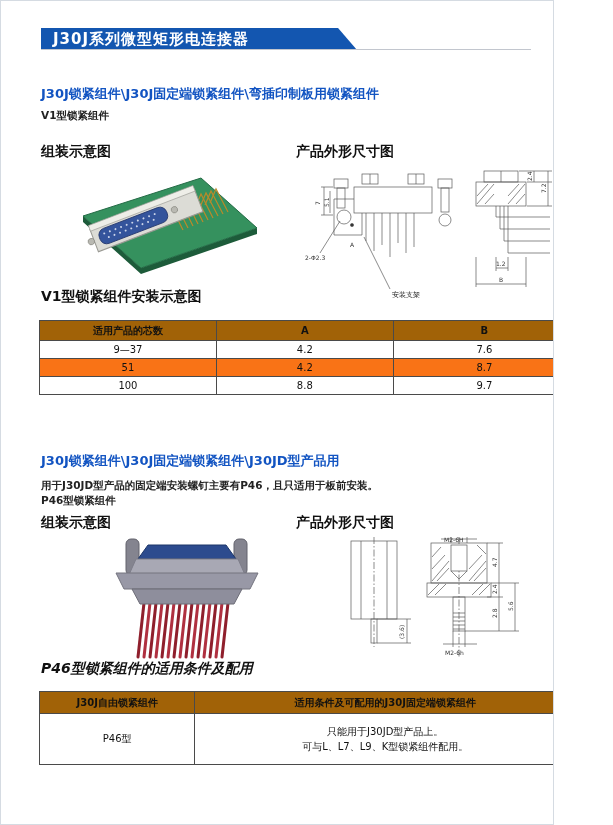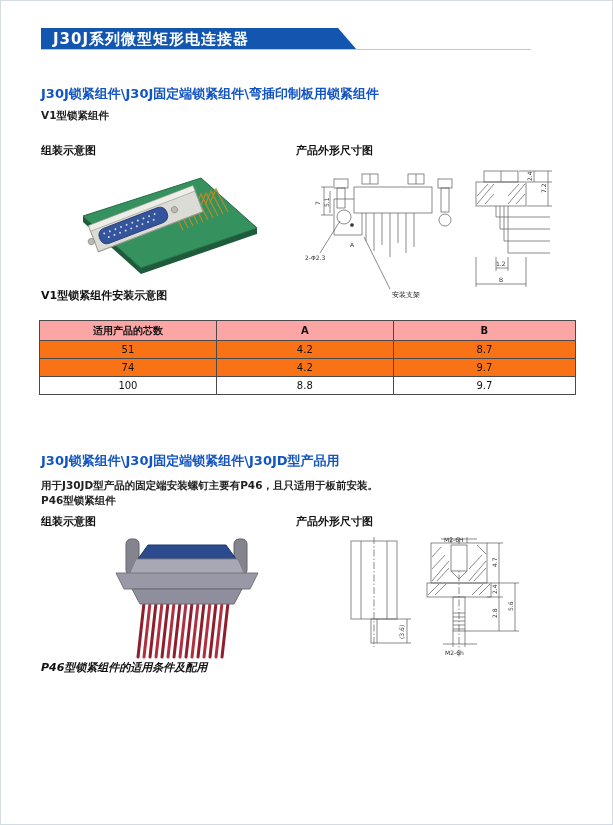--- a/index.html
+++ b/index.html
@@ -1,35 +1,35 @@
 <!DOCTYPE html>
 <html><head>
 <meta charset="utf-8">
 <style>
   html,body{margin:0;padding:0;background:#ffffff;}
   body{font-family:"DejaVu Sans","Liberation Sans",sans-serif;}
-  #page{position:relative;width:613px;height:825px;background:#ffffff;
+  #page{position:relative;width:554px;height:825px;background:#ffffff;
         border:1px solid #d5dbe2;box-sizing:border-box;overflow:hidden;padding-left:42px;}
 
   
   .banner{position:absolute;left:40px;top:27px;width:316px;height:22px;
           background:#1356b0;clip-path:polygon(0 0,94% 0,100% 100%,0 100%);}
   .banner span{display:block;padding-left:12px;line-height:22px;color:#ffffff;
           font-size:15px;font-weight:bold;letter-spacing:1px;white-space:nowrap;}
   .banner-rule{position:absolute;left:40px;top:48px;width:490px;height:1px;background:#c2c6ce;}
 
   .sec-heading{position:absolute;left:40px;color:#1254c2;font-size:13px;font-weight:bold;white-space:nowrap;}
   .body-line{position:absolute;left:40px;color:#222222;font-size:10.5px;font-weight:bold;white-space:nowrap;}
-  .caption{position:absolute;color:#111111;font-size:11px;font-weight:bold;white-space:nowrap;}
+  .caption{position:absolute;color:#111111;font-size:14px;font-weight:bold;white-space:nowrap;}
 
   table.spec{position:absolute;left:38px;width:537px;border-collapse:collapse;
              table-layout:fixed;border:1.5px solid #3c3c3c;}
   table.spec td,table.spec th{border:1px solid #4a4a4a;text-align:center;
              font-size:10px;color:#111;padding:0;vertical-align:middle;}
-  table.spec th{background:#fca5a5;font-weight:bold;height:19px;}
+  table.spec th{background:#a16207;font-weight:bold;height:19px;}
   table.spec td{height:17px;background:#ffffff;font-weight:normal;}
   tr.alt td{background:#f97316;}
   #table2 th{height:21px;}
   #table2 td{height:50px;}
   #table2 td .l2{display:block;line-height:1.5;}
 
   .fig{position:absolute;}
   svg text{font-family:"DejaVu Sans",sans-serif;}
   .dimtext{font-size:6px;fill:#333;}
   .lbltext{font-size:7px;fill:#222;}
@@ -177,29 +177,29 @@
         <col style="width:33%">
         <col style="width:33%">
         <col style="width:34%">
       </colgroup>
     <tbody>
         <tr>
       <th>适用产品的芯数</th>
       <th>A</th>
       <th>B</th>
     </tr>
+    <tr>
+      <td>9—37</td>
+      <td>4.2</td>
+      <td>7.6</td>
+    </tr>
     <tr class="alt">
       <td>51</td>
       <td>4.2</td>
       <td>8.7</td>
-    </tr>
-    <tr class="alt">
-      <td>74</td>
-      <td>4.2</td>
-      <td>9.7</td>
     </tr>
     <tr>
       <td>100</td>
       <td>8.8</td>
       <td>9.7</td>
     </tr>
   </tbody>
     </table>
 
   <div class="sec-heading" style="top:451px;">J30J锁紧组件\J30J固定端锁紧组件\J30JD型产品用</div>
@@ -296,14 +296,33 @@
     <text class="dimtext" transform="rotate(-90 73,104)" x="73" y="104">(3.6)</text>
     <text class="dimtext" x="113" y="2.5" dominant-baseline="hanging">M2-6H</text>
     <text class="dimtext" x="114" y="120">M2-6h</text>
     <text class="dimtext" transform="rotate(-90 166,32)" x="166" y="32">4.7</text>
     <text class="dimtext" transform="rotate(-90 166,59)" x="166" y="59">2.4</text>
     <text class="dimtext" transform="rotate(-90 166,83)" x="166" y="83">2.8</text>
     <text class="dimtext" transform="rotate(-90 182,76)" x="182" y="76">5.6</text>
   </svg>
 
   <div class="caption" style="left:40px;top:659px;font-style:italic;">P46型锁紧组件的适用条件及配用</div>
+  <table class="spec" id="table2" style="top:690px;">
+    <colgroup>
+        <col style="width:29%">
+        <col style="width:71%">
+      </colgroup>
+    <tbody>
+        <tr>
+      <th>J30J自由锁紧组件</th>
+      <th>适用条件及可配用的J30J固定端锁紧组件</th>
+    </tr>
+    <tr>
+      <td>P46型</td>
+      <td>
+        <span class="l2">只能用于J30JD型产品上。</span>
+        <span class="l2">可与L、L7、L9、K型锁紧组件配用。</span>
+      </td>
+    </tr>
+  </tbody>
+    </table>
 
 </div>
 
 </body></html>

